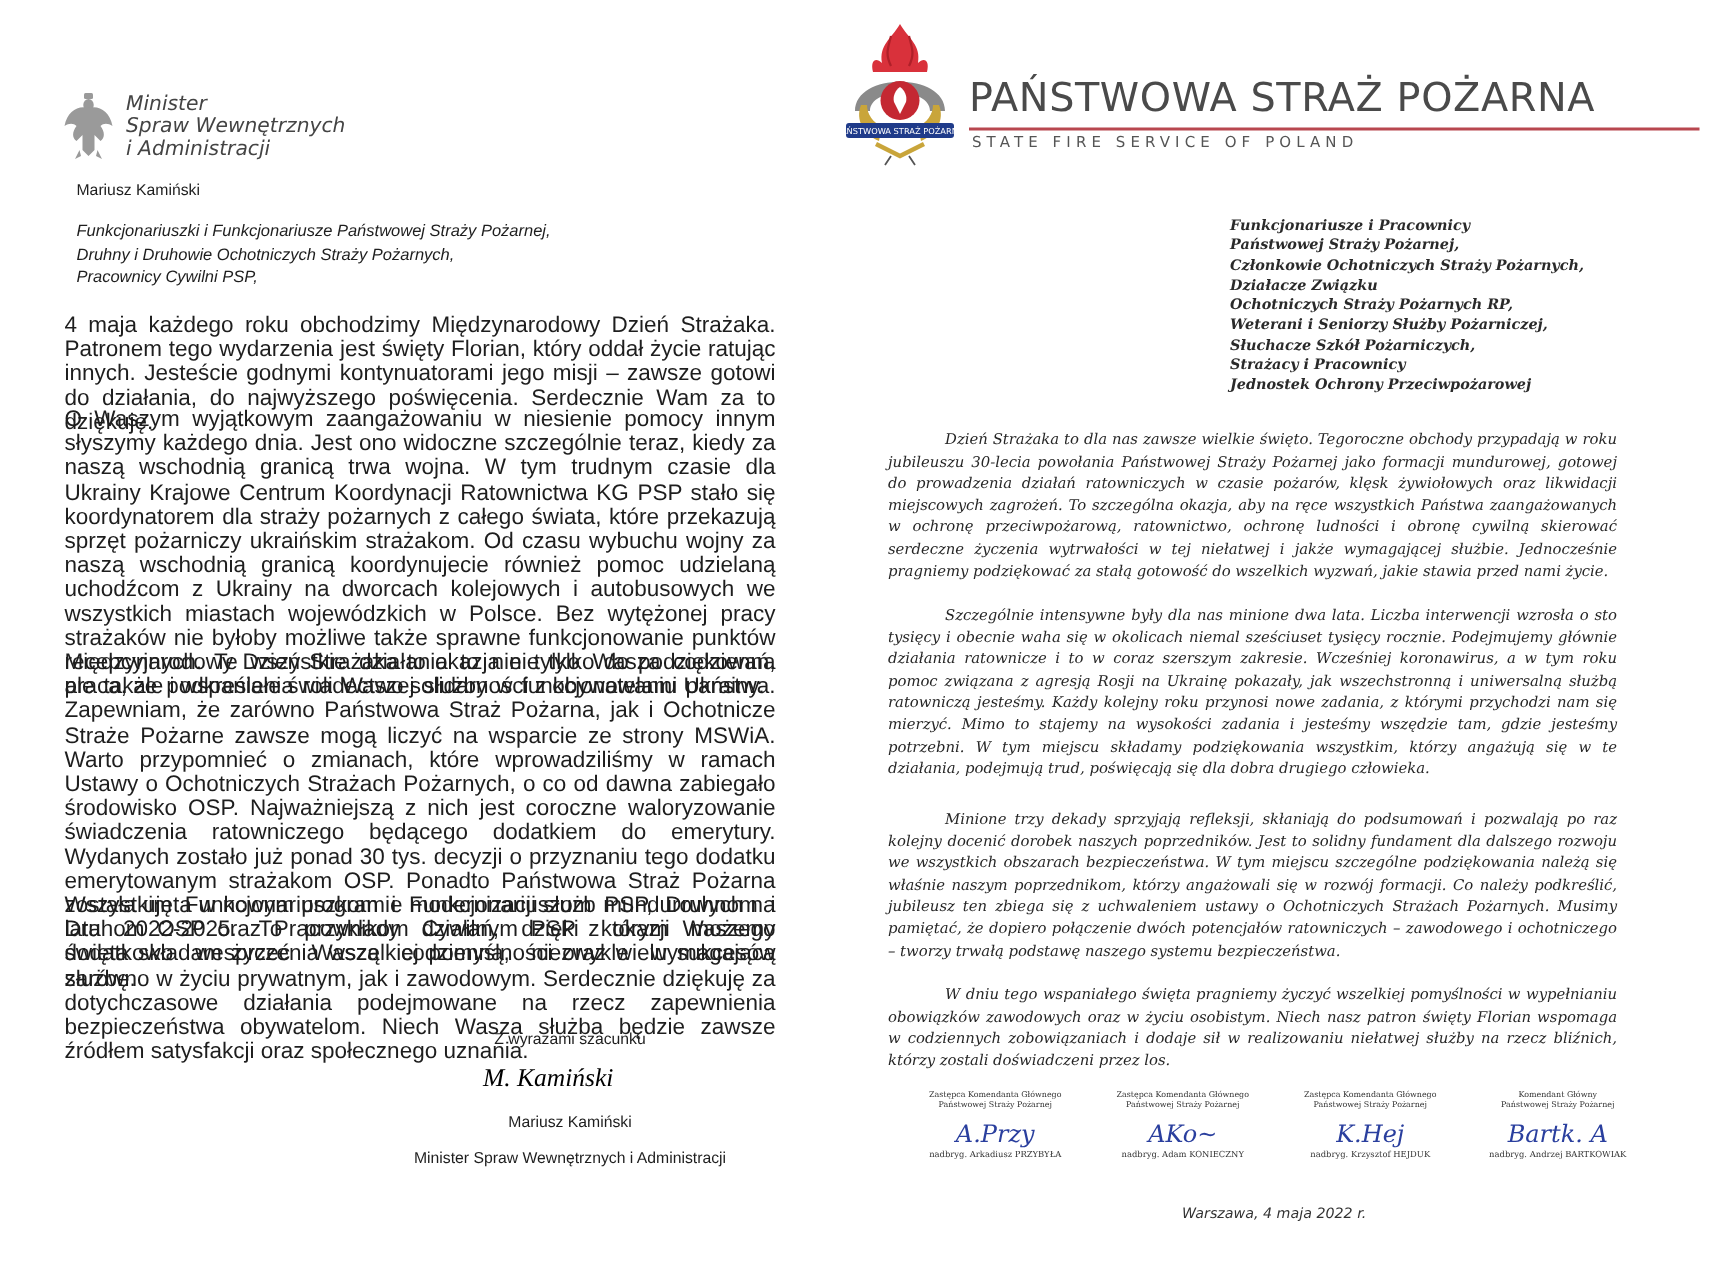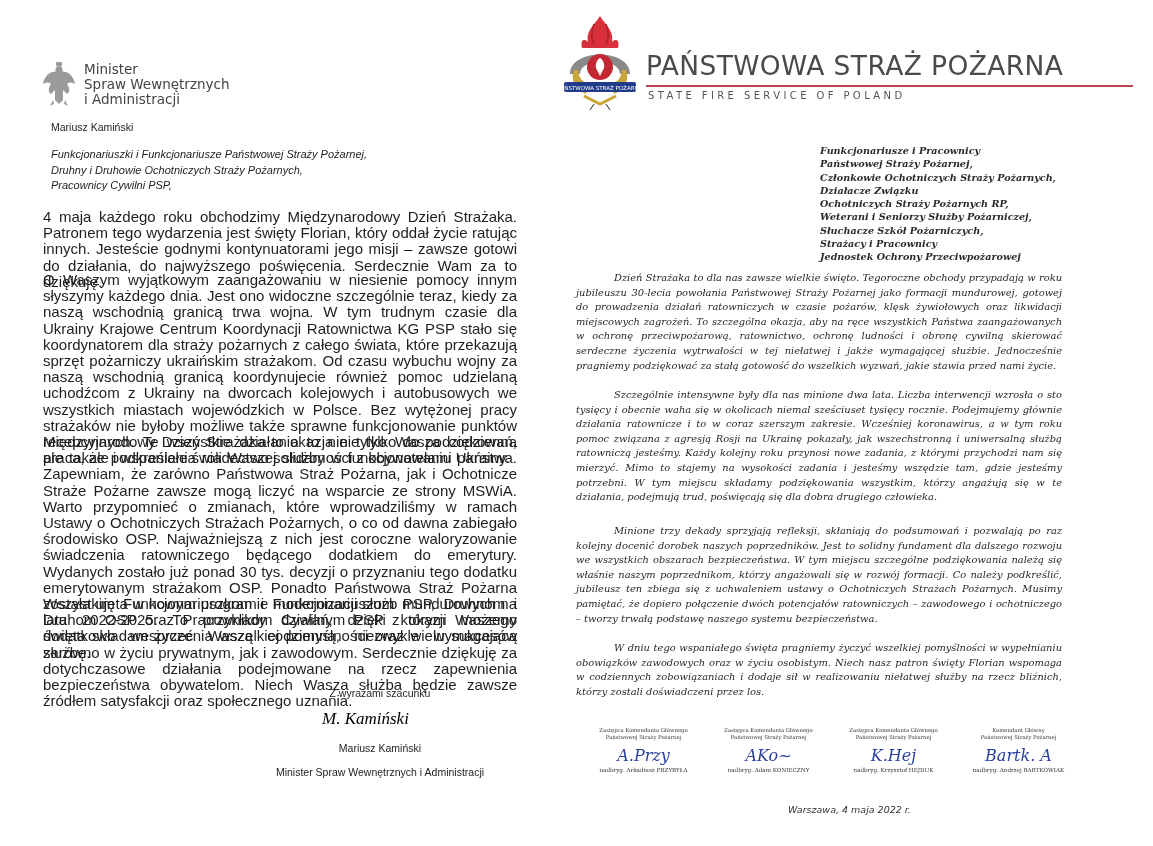--- a/index.html
+++ b/index.html
@@ -1,37 +1,37 @@
 <!DOCTYPE html>
 <html><head>
 <meta charset="utf-8">
 <style>
   html, body { margin: 0; padding: 0; background: #ffffff; }
   body { width: 1153px; height: 846px; position: relative; overflow: hidden; color: #1e1e1e; }
 
   
   .left { position: absolute; left: 0; top: 0; width: 576px; height: 846px; font-family: "Liberation Sans", sans-serif; }
-  .mswia-logo { position: absolute; left: 42px; top: 60px; display: flex; align-items: center; }
+  .mswia-logo { position: absolute; left: 42px; top: 60px; display: flex; align-items: center; font-style: italic; }
   .eagle { width: 34px; height: 48px; margin-right: 8px; }
   .mswia-text { font-family: "DejaVu Sans", sans-serif; font-size: 13.5px; line-height: 15px; color: #444; }
   .sender { position: absolute; left: 51px; top: 121px; font-size: 10.5px; }
   .addressee { position: absolute; left: 51px; top: 147px; font-size: 11px; font-style: italic; line-height: 15.5px; }
   .lp { position: absolute; left: 43px; width: 474px; font-size: 15px; line-height: 16.2px; text-align: justify; margin: 0; }
   .closing { position: absolute; left: 260px; width: 240px; text-align: center; font-size: 10.5px; }
   .sig-min { position: absolute; left: 322px; top: 709px; font-family: Liberation Serif, serif; font-style: italic; color: #000000; font-size: 17px; }
 
   
   .right { position: absolute; left: 556px; top: 0; width: 577px; height: 846px; font-family: "DejaVu Serif", serif; }
   .psp-emblem { position: absolute; left: 4px; top: 12px; width: 80px; height: 100px; }
   .psp-title { position: absolute; left: 90px; top: 50px; font-family: "DejaVu Sans", sans-serif; font-size: 26.5px; letter-spacing: 0.4px; color: #4a4a4a; white-space: nowrap; }
   .psp-rule { position: absolute; left: 90px; top: 85px; width: 487px; height: 1.5px; background: #b8474f; }
   .psp-sub { position: absolute; left: 92px; top: 90px; font-family: "DejaVu Sans", sans-serif; font-size: 10px; letter-spacing: 3.4px; color: #555; white-space: nowrap; }
   .r-addressee { position: absolute; left: 264px; top: 124px; font-size: 9.6px; font-weight: bold; font-style: italic; line-height: 13.3px; color: #2a2a2a; margin-top: 20px; }
-  .rp { position: absolute; left: 20px; width: 486px; font-size: 9.9px; font-style: italic; line-height: 14.6px; text-align: justify; margin: 0; color: #262626; text-indent: 38px; }
-  .signatories { position: absolute; left: 25px; top: 727px; width: 520px; display: flex; justify-content: flex-start; }
+  .rp { position: absolute; left: 20px; width: 486px; font-size: 9.9px; font-style: italic; line-height: 14.6px; text-align: justify; margin: 16px; color: #262626; text-indent: 38px; }
+  .signatories { position: absolute; left: 25px; top: 727px; width: 520px; display: flex; justify-content: flex-end; }
   .signatory { width: 125px; text-align: center; position: relative; font-size: 5.3px; line-height: 7px; color: #333; }
   .signatory .title { height: 18px; }
   .signatory .scribble { height: 22px; font-style: italic; color: #2a3f9e; font-size: 16px; line-height: 22px; }
   .signatory .name { font-size: 5.6px; }
   .date { position: absolute; left: 232px; top: 804px; font-family: "DejaVu Sans", sans-serif; font-style: italic; font-size: 9.5px; color: #333; }
 </style>
 </head>
 <body>
 
 <div class="left">

